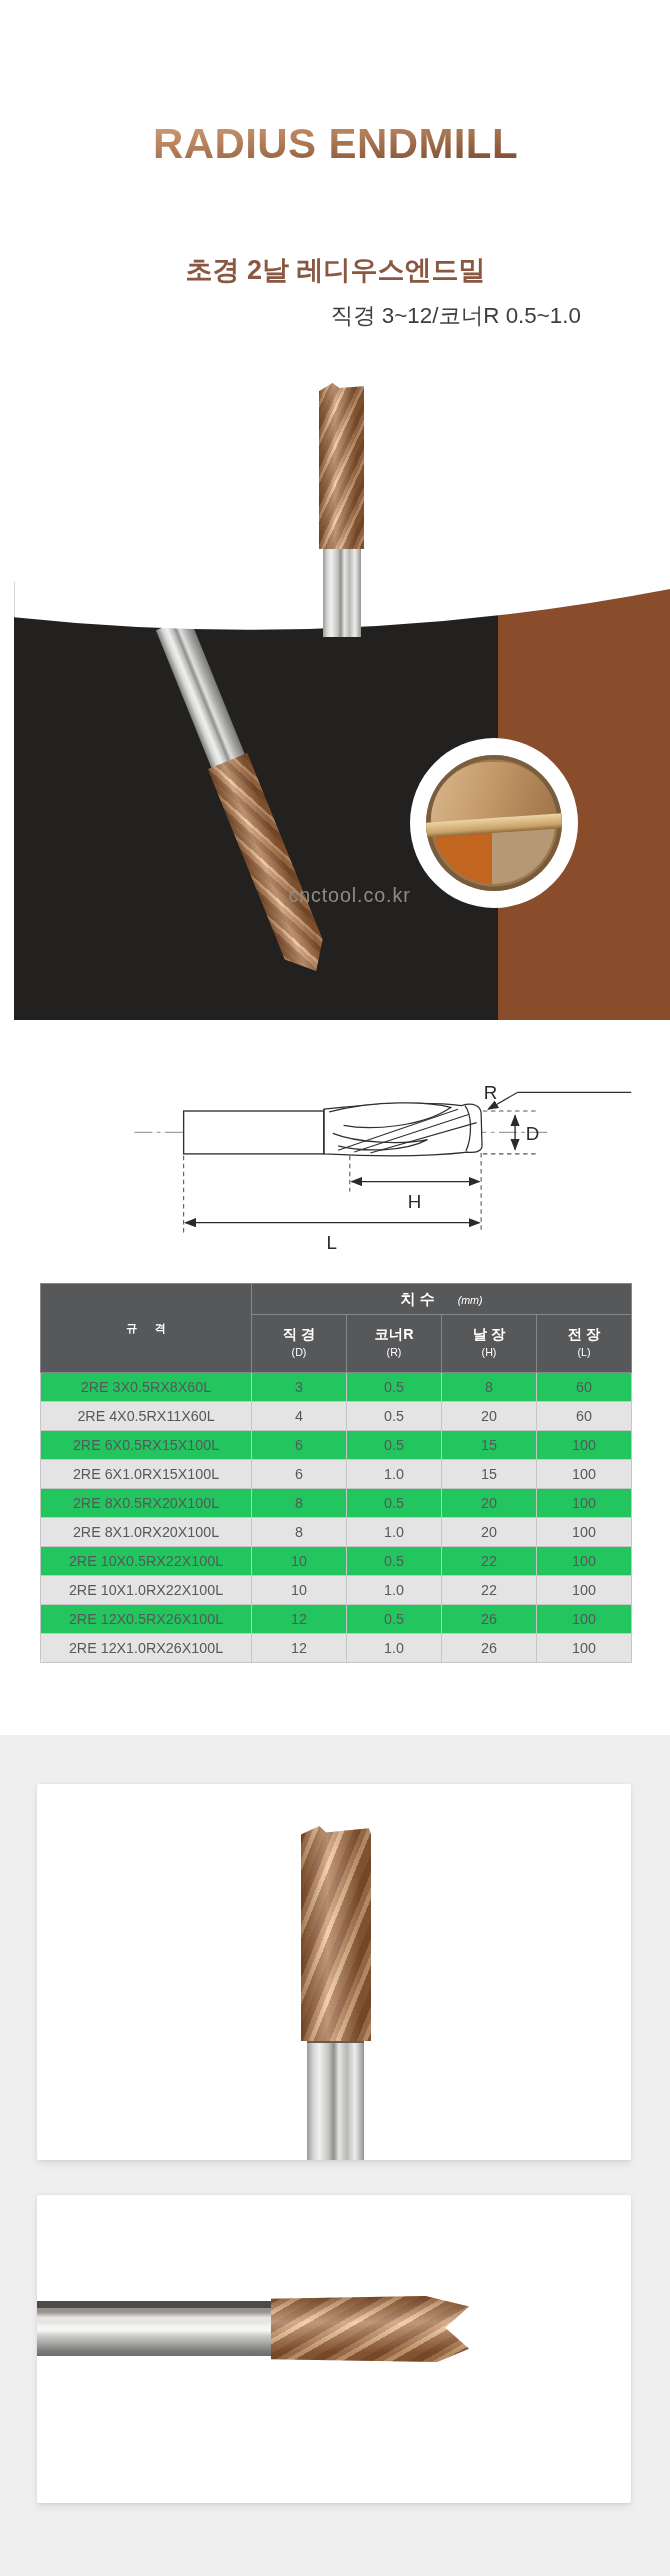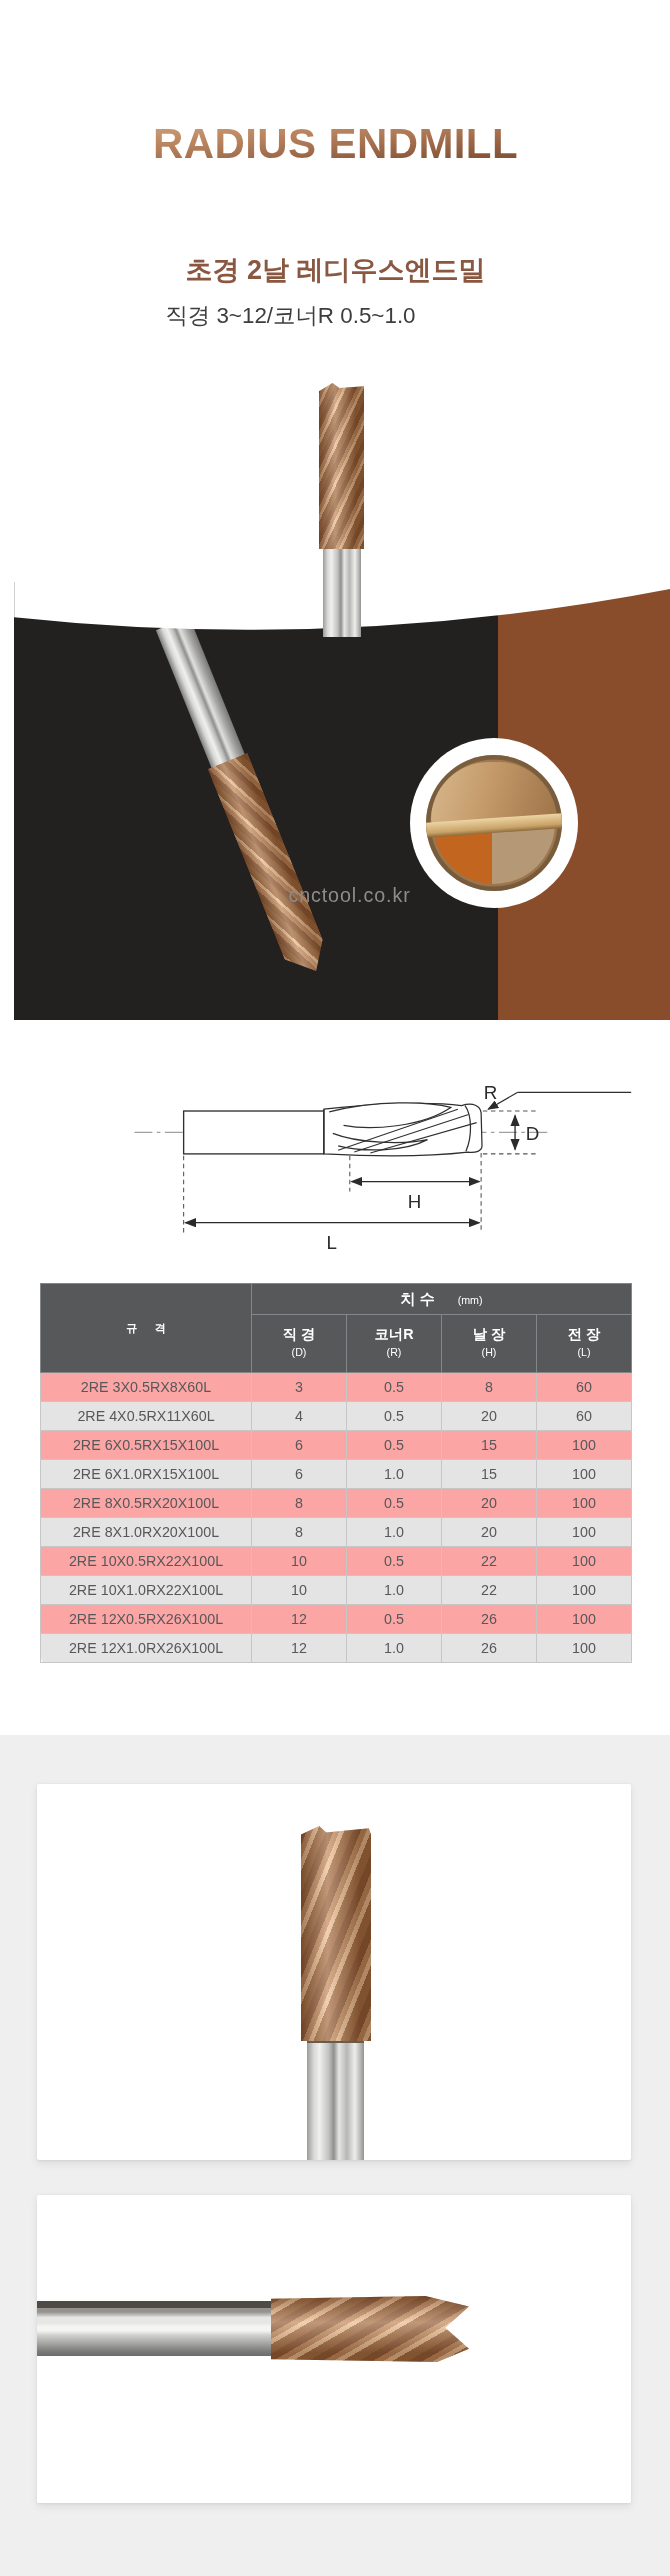--- a/index.html
+++ b/index.html
@@ -7,21 +7,21 @@
         font-family:"Liberation Sans","DejaVu Sans",sans-serif;}
 
   
   .title-block{position:absolute;left:0;top:0;width:671px;height:358px;background:#fff;}
   .main-title{position:absolute;left:0;top:123px;width:671px;text-align:center;
       font-size:42px;line-height:42px;font-weight:700;letter-spacing:0.4px;
       background:linear-gradient(175deg,var(--copper-light) 5%,#b5805b 40%,#8a573a 72%,var(--copper-dark) 96%);
       -webkit-background-clip:text;background-clip:text;color:transparent;}
   .sub-title{position:absolute;left:0;top:236px;width:671px;text-align:center;
       font-size:27px;font-weight:700;color:var(--subtitle-brown);margin-top:16px;}
-  .spec-summary{position:absolute;left:0;top:300px;width:581px;text-align:center;
+  .spec-summary{position:absolute;left:0;top:300px;width:581px;text-align:right;
       font-size:22.4px;font-weight:400;color:#3d3d3f;}
 
   
   .hero{position:absolute;left:0;top:358px;width:671px;height:662px;background:#fff;margin-left:14px;}
   .hero-dark{position:absolute;left:0;top:224px;width:484px;height:438px;background:var(--hero-dark);z-index:1;}
   .hero-brown{position:absolute;left:484px;top:224px;width:187px;height:438px;background:var(--hero-brown);z-index:1;}
 
   .tool-angled{position:absolute;left:207px;top:252px;width:43px;height:376px;
       transform:rotate(-22deg);z-index:2;}
   .tool-angled .shank{position:absolute;left:3.6px;top:0;width:36px;height:150px;
@@ -69,25 +69,25 @@
   
   .table-wrap{position:absolute;left:40px;top:1283px;width:590px;}
   table.spec{border-collapse:collapse;table-layout:fixed;width:590px;
       font-size:14.3px;color:#57585a;}
   table.spec col.c-spec{width:211px;}
   table.spec col.c-num{width:95px;}
   table.spec thead th{background:var(--table-header-bg);color:#fff;font-weight:700;
       border:0.9px solid #85868a;vertical-align:middle;padding:0;}
   th.h-spec{font-size:11px;word-spacing:14.3px;height:88px;}
   th.h-group{font-size:15px;height:29.5px;}
-  th.h-group .unit{font-size:10.7px;font-weight:400;margin-left:23px;}
+  th.h-group .unit{font-size:10.7px;font-weight:400;margin-left:23px;font-style:italic;}
   th.h-col{height:56px;font-size:14.3px;line-height:17px;}
   th.h-col .sym{display:block;font-size:10.7px;font-weight:400;margin-top:1.8px;}
   table.spec tbody td{border:0.9px solid #c6c6c6;text-align:center;height:28px;
-      padding:0;background:#fca5a5;}
+      padding:0;background:#22c55e;}
   table.spec tbody tr.alt td{background:var(--row-alt-bg);}
   table.spec tbody td.spec-cell{font-size:14.3px;}
   table.spec tbody tr:last-child td:first-child{border-radius:0 0 0 5.4px;}
   table.spec tbody tr:last-child td:last-child{border-radius:0 0 5.4px 0;}
 
   
   .gallery{position:absolute;left:0;top:1735px;width:671px;height:841px;background:var(--gallery-bg);}
   .card{position:absolute;left:37px;width:594px;background:#fff;border-radius:1.8px;
       box-shadow:0 3.6px 9px rgba(0,0,0,.08),0 0.9px 2.7px rgba(0,0,0,.06);overflow:hidden;}
   .card1{top:49px;height:376px;}

